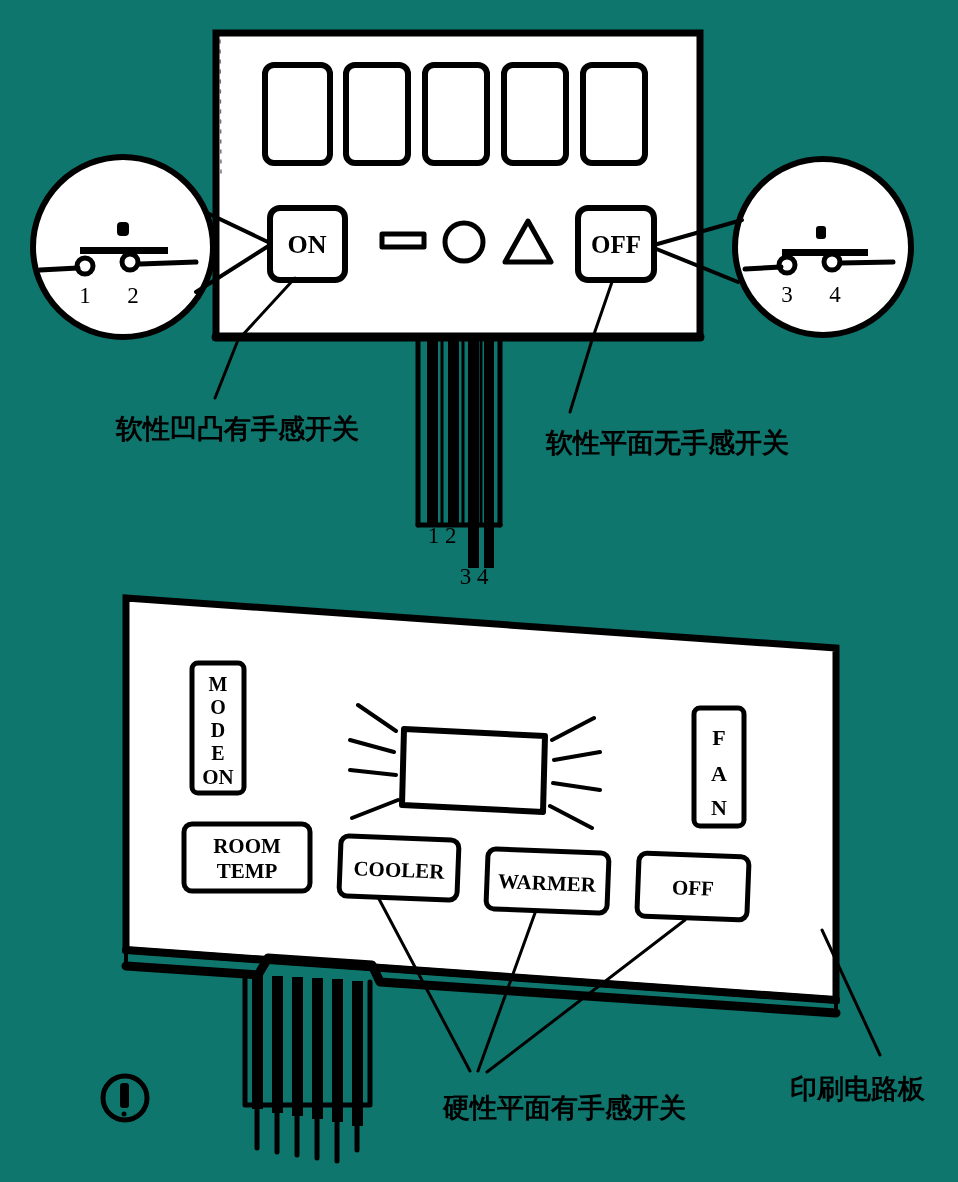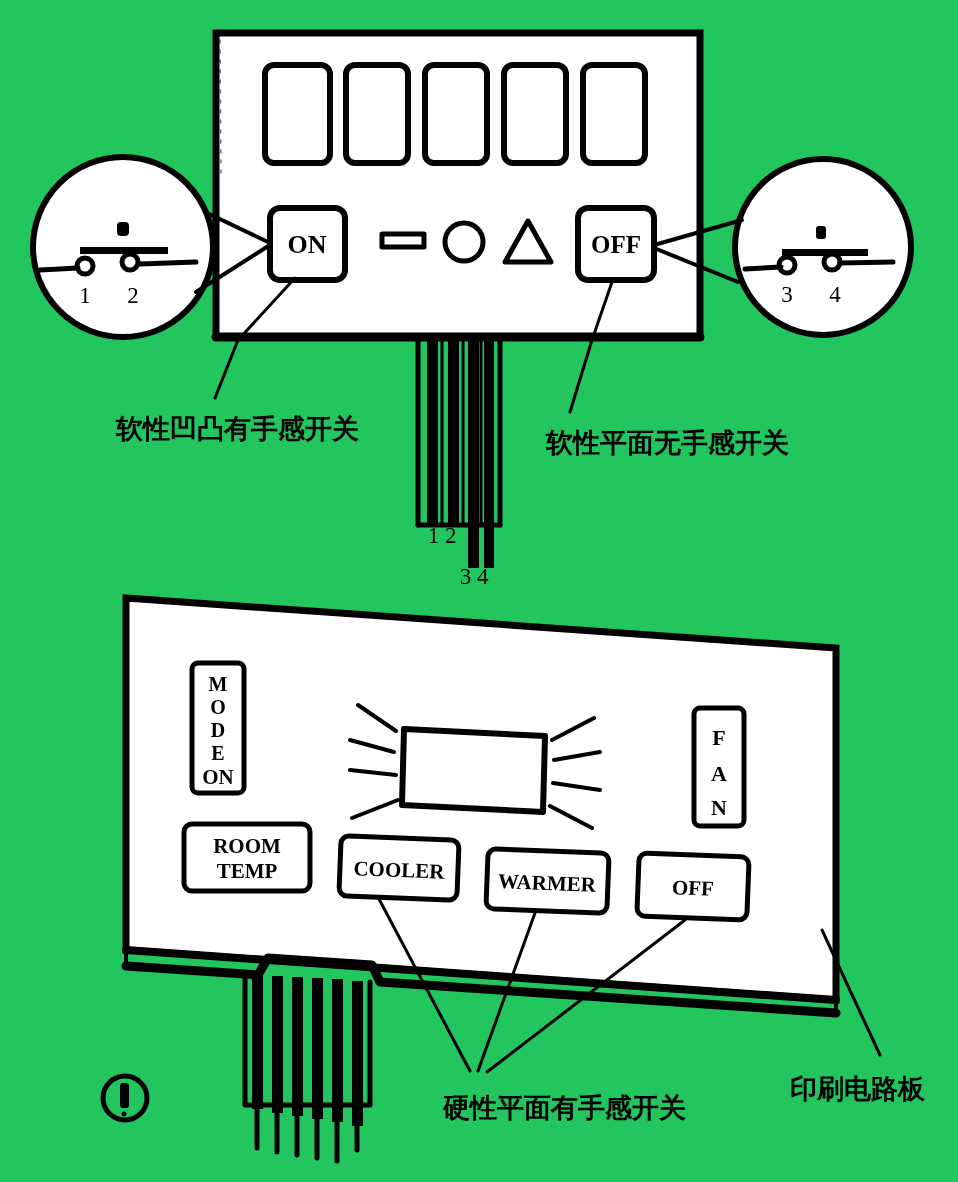--- a/index.html
+++ b/index.html
@@ -6,21 +6,21 @@
   html,body{margin:0;padding:0;background:#ffffff;}
   body{
     font-family:"Liberation Serif", serif;
     color:#000;
   }
   #root{
     position:relative;
     width:958px;
     height:1182px;
     overflow:hidden;
-    background:#22c55e;
+    background:#0f766e;
   }
   #figure-svg{
     position:absolute;
     left:0; top:0;
     width:958px;
     height:1182px;
   }
   .stroke{
     fill:none;
     stroke:#000;

